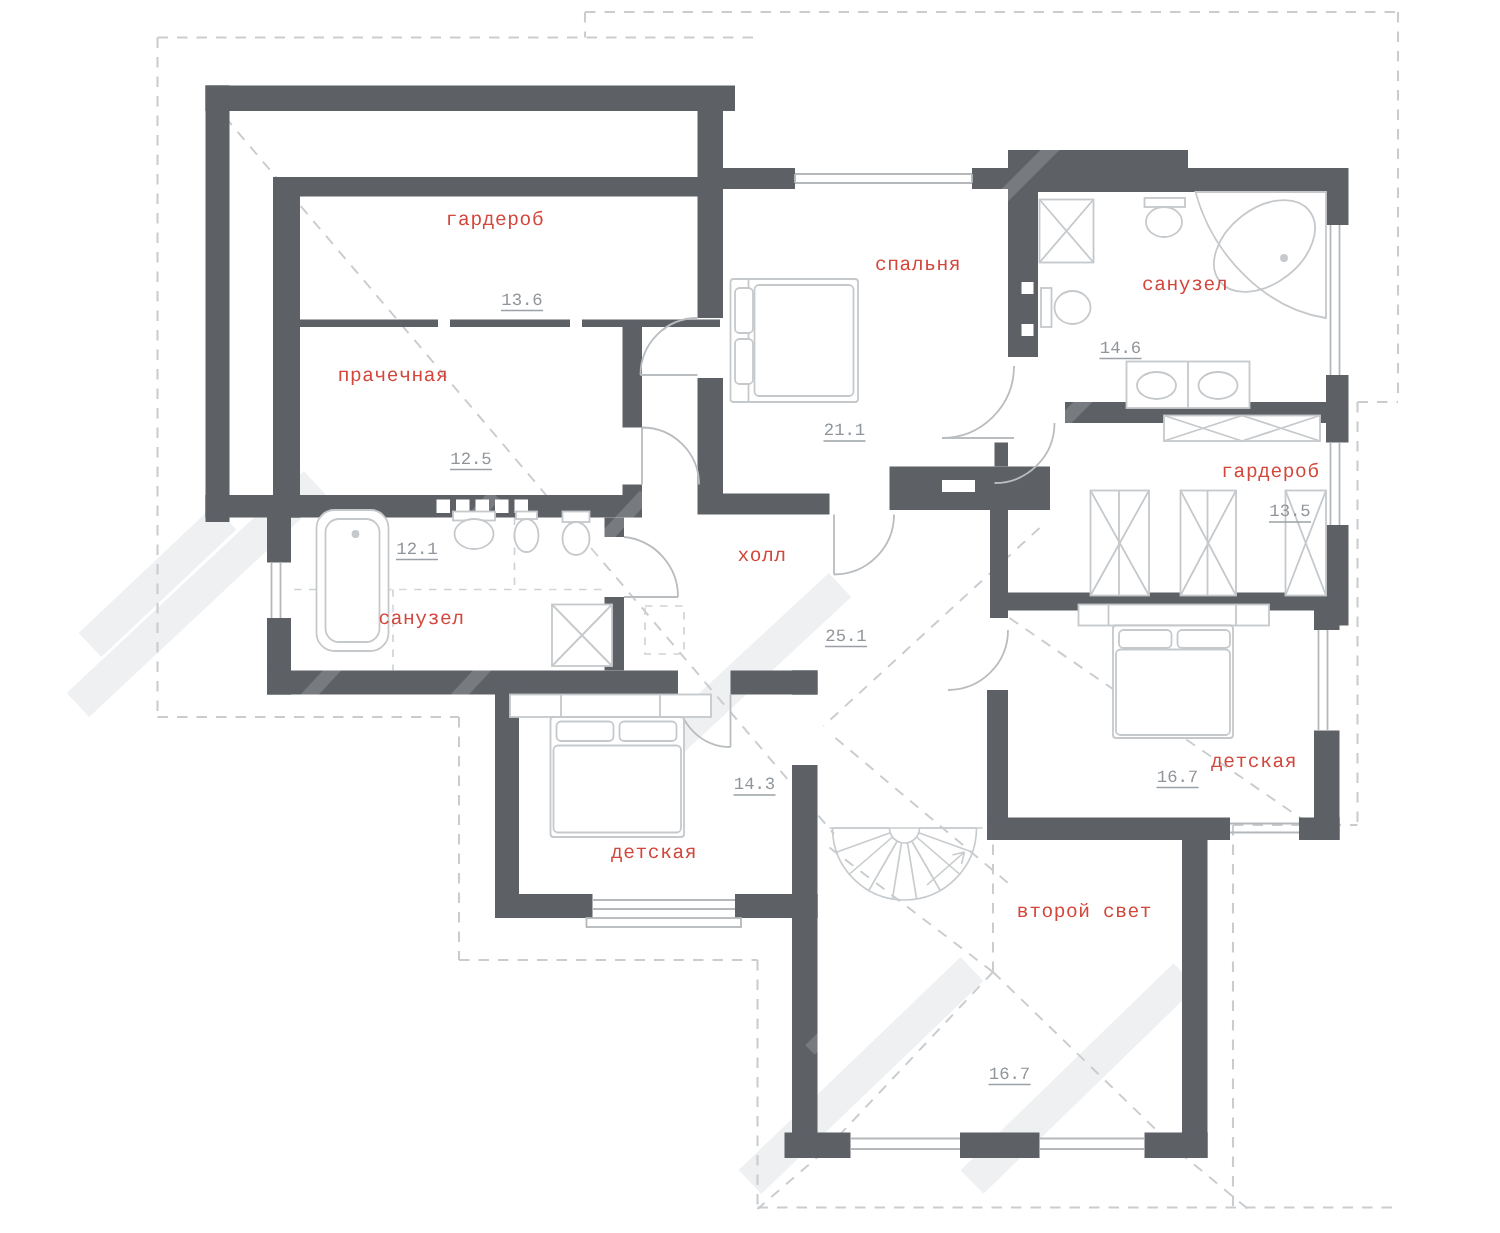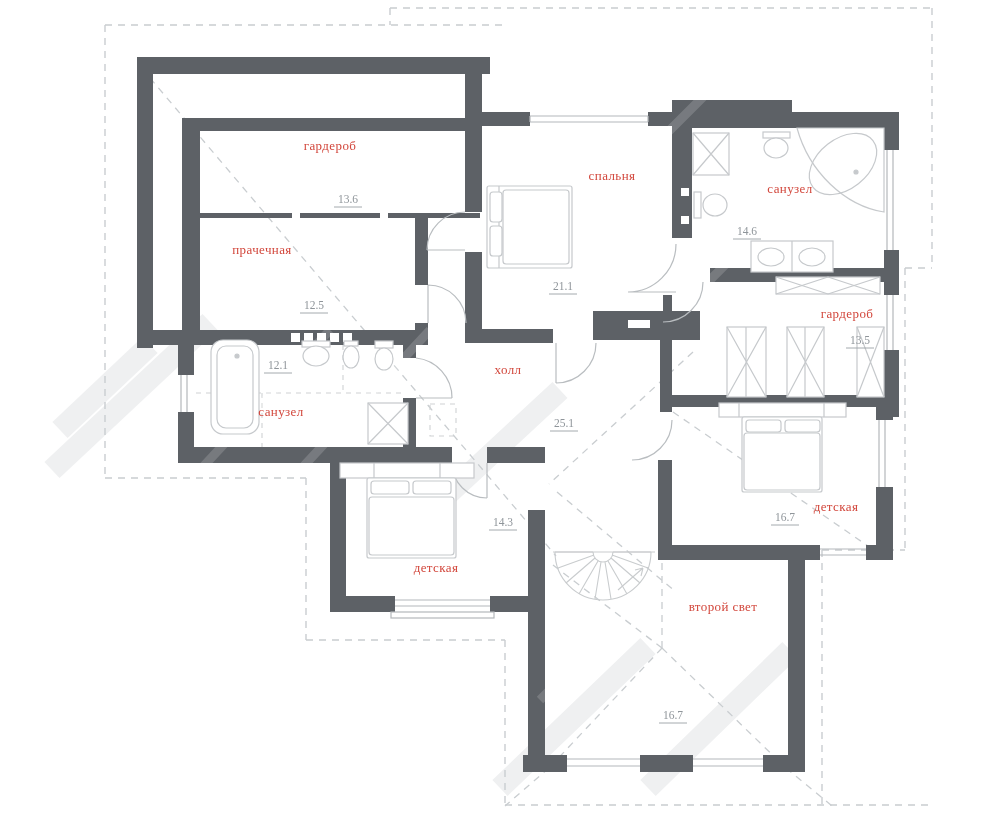--- a/index.html
+++ b/index.html
@@ -1,17 +1,17 @@
 <!DOCTYPE html>
 <html><head>
 <meta charset="utf-8">
 <style>
   html,body{margin:0;padding:0;background:#ffffff;}
   .stage{position:relative;width:1000px;height:822px;background:#ffffff;overflow:hidden;
-         font-family:Liberation Serif, serif;}
+         font-family:Liberation Mono, monospace;}
   svg{display:block;}
   .room-label{font-size:13px;letter-spacing:.4px;}
   .area-label{font-size:11.5px;}
 </style>
 </head>
 <body>
 
 <div class="stage">
 <svg width="1000" height="822" viewBox="0 0 1000 822">
 

